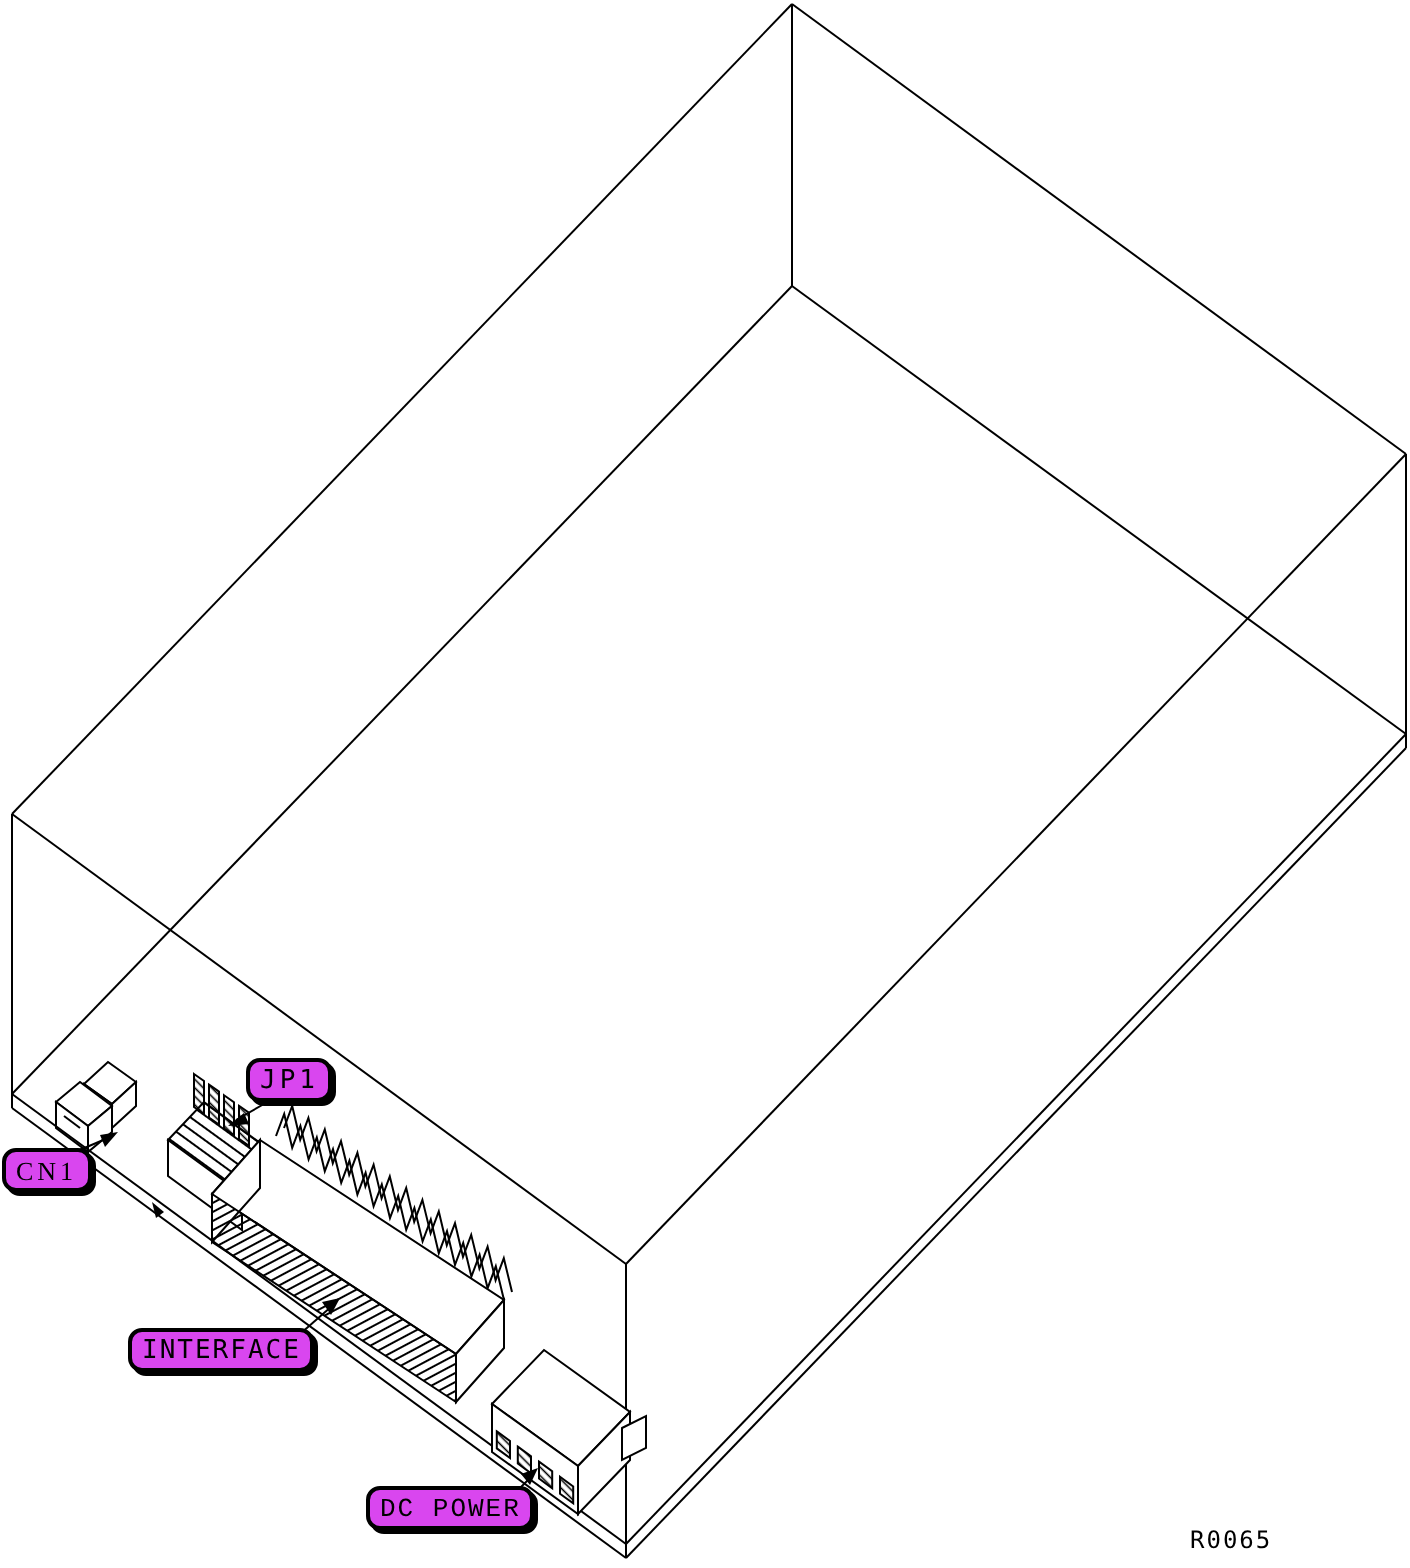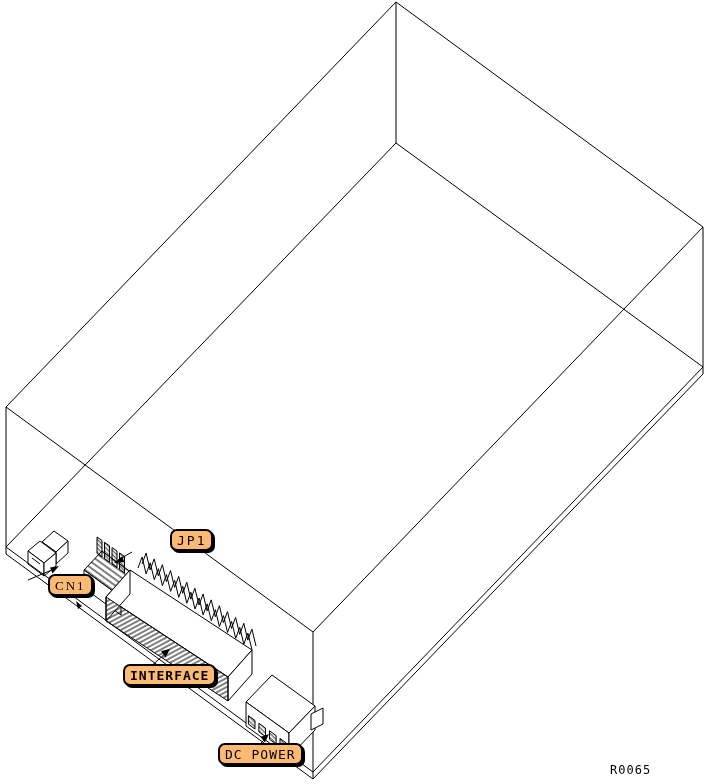--- a/index.html
+++ b/index.html
@@ -6,32 +6,31 @@
   #figure{
     position:relative;
     width:705px;height:784px;
     background:#fff;
     overflow:hidden;
     font-family:"DejaVu Sans Mono","Liberation Mono",monospace;
   }
   #figure svg{position:absolute;left:0;top:0;}
   .callout{
     position:absolute;
-    background:#fdba74;
+    background:#d946ef;
     border:2px solid #000;
     border-radius:7px;
     box-shadow:2px 2px 0 #000;
     padding:2px 5px 1px 5px;
     font-size:13px;
     line-height:15px;
     letter-spacing:2px;
     color:#000;
     white-space:nowrap;
     z-index:5;
-    margin-left:47px;
   }
   .refnum{
     position:absolute;
     font-size:12px;
     letter-spacing:1px;
     color:#000;
     z-index:5;
   }
 </style>
 </head>
@@ -135,18 +134,18 @@
 
       <path d="M258,746 L265,739"></path>
       <polygon points="269,734 260.5,737 265,742.5" fill="#000" stroke="none"></polygon>
     </g>
   </svg>
 
   <div class="callout" style="left:1px;top:574px;font-family:Liberation Serif, serif;">CN1</div>
 
   <div class="callout" style="left:123px;top:529px;">JP1</div>
 
-  <div class="callout" style="left:76px;top:664px;letter-spacing:1px;font-weight:bold;">INTERFACE</div>
+  <div class="callout" style="left:64px;top:664px;letter-spacing:1px;">INTERFACE</div>
 
-  <div class="callout" style="left:171px;top:743px;letter-spacing:1px;">DC POWER</div>
+  <div class="callout" style="left:183px;top:743px;letter-spacing:1px;font-family:Liberation Mono, monospace;">DC POWER</div>
 
-  <div class="refnum" style="left:595px;top:763px;margin-left:15px;">R0065</div>
+  <div class="refnum" style="left:595px;top:763px;">R0065</div>
 </div>
 
 </body></html>

